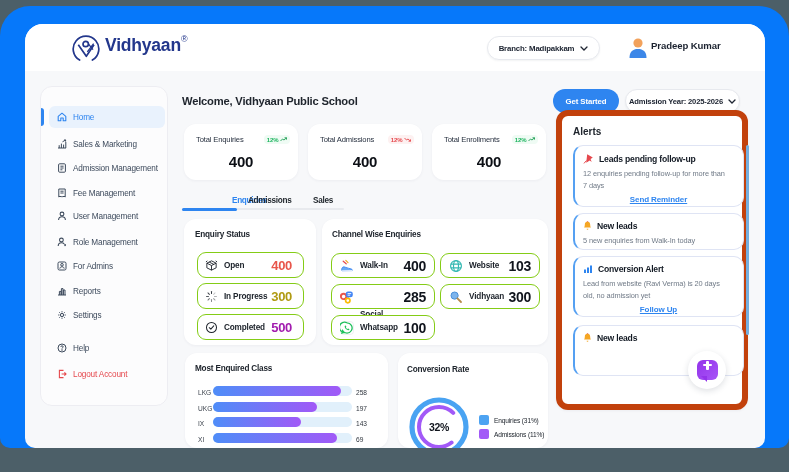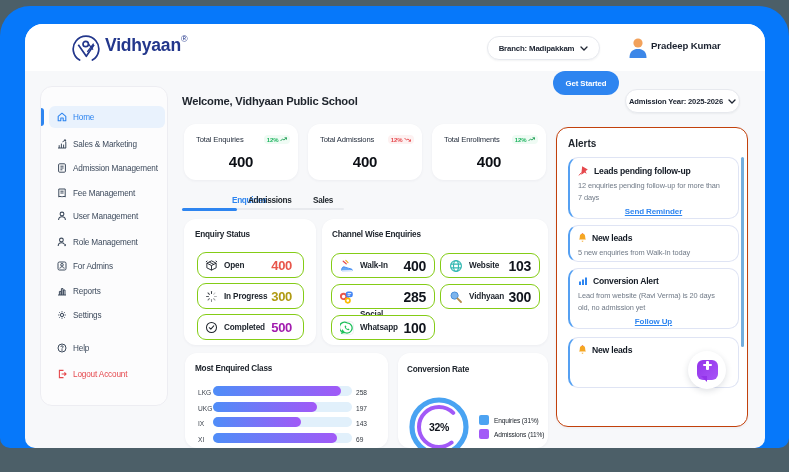--- a/index.html
+++ b/index.html
@@ -135,21 +135,21 @@
     </div>
     <div class="nav-item" style="top:276px;color:#e5484d;">
       <svg width="10" height="10" viewBox="0 0 10 10" fill="none" stroke="#e5484d" stroke-width="1.1">
           <path d="M6.5 1.4 H2.4 V8.6 H6.5 M4.6 5 H9 M7.4 3.4 L9 5 L7.4 6.6"></path>
         </svg>
       <span>Logout Account</span>
     </div>
   </div>
 
   <div class="abs" style="left:157px;top:71px;font-size:11.2px;font-weight:bold;color:#20262e;letter-spacing:-0.2px;">Welcome, Vidhyaan Public School</div>
-  <div class="abs" style="left:528px;top:47px;width:66px;height:24px;background:#2e85f0;border-radius:13px;display:flex;align-items:center;justify-content:center;color:#fff;font-size:7.8px;font-weight:bold;letter-spacing:-0.1px;">Get Started</div>
+  <div class="abs" style="left:528px;top:65px;width:66px;height:24px;background:#2e85f0;border-radius:13px;display:flex;align-items:center;justify-content:center;color:#fff;font-size:7.8px;font-weight:bold;letter-spacing:-0.1px;">Get Started</div>
   <div class="abs" style="left:600px;top:65px;width:115px;height:24px;background:#fff;border:1px solid #e7e9ee;border-radius:13px;display:flex;align-items:center;justify-content:center;gap:5px;box-shadow:0 1px 2px rgba(35,46,70,.06);">
     <span style="font-size:7.6px;font-weight:bold;color:#202734;letter-spacing:-0.15px;white-space:nowrap;">Admission Year: 2025-2026</span>
     <svg width="8" height="5" viewBox="0 0 8 5">
         <path d="M1 1 L4 4 L7 1" stroke="#202734" stroke-width="1.3" fill="none" stroke-linecap="round"></path>
       </svg>
   </div>
 
   <div class="card" style="left:159px;top:100px;width:114px;height:56px;">
     <div class="statname" style="position:absolute;left:12px;top:11px;">Total Enquiries</div>
     <div class="badge bgreen" style="position:absolute;right:8px;top:11px;">12% <svg width="7" height="5" viewBox="0 0 7 5">
@@ -293,21 +293,21 @@
       <circle cx="30" cy="30" r="27" fill="none" stroke="#49a3f2" stroke-width="5.2"></circle>
       <circle cx="30" cy="30" r="20" fill="none" stroke="#a259f7" stroke-width="4" stroke-dasharray="92.5 33.2" stroke-dashoffset="-48.9" stroke-linecap="round" transform="rotate(-90 30 30)"></circle>
       <text x="30" y="34" text-anchor="middle" font-size="10.5" font-weight="bold" fill="#10141c" letter-spacing="-0.3">32%</text>
     </svg>
     <div class="abs" style="left:81px;top:62px;width:10px;height:10px;background:#4da3f2;border-radius:2px;"></div>
     <div class="abs" style="left:96px;top:64px;font-size:6.6px;color:#20262e;white-space:nowrap;letter-spacing:-0.15px;">Enquiries (31%)</div>
     <div class="abs" style="left:81px;top:76px;width:10px;height:10px;background:#a259f7;border-radius:2px;"></div>
     <div class="abs" style="left:96px;top:78px;font-size:6.6px;color:#20262e;white-space:nowrap;letter-spacing:-0.15px;">Admissions (11%)</div>
   </div>
 
-  <div class="card" style="left:531px;top:103px;width:192px;height:300px;border:1px solid #c2410c;">
+  <div class="card" style="left:531px;top:86px;width:192px;height:300px;border:6px solid #c2410c;">
     <div style="position:absolute;left:11px;top:10px;font-size:10px;font-weight:bold;color:#20262e;">Alerts</div>
     <div class="alert-card" style="top:29px;height:62px;">
       <div class="alert-title">
         <svg width="11" height="11" viewBox="0 0 11 11">
             <path d="M4.2 1.2 L9.8 4.4 L7.6 6 L8.6 9 L6.8 7.4 L3.2 9.8 Z" fill="#e5484d"></path>
             <path d="M3.4 7.6 L1 10.4" stroke="#e5484d" stroke-width="1"></path>
           </svg>
         Leads pending follow-up
       </div>
       <div class="alert-body">12 enquiries pending follow-up for more than<br>7 days</div>

